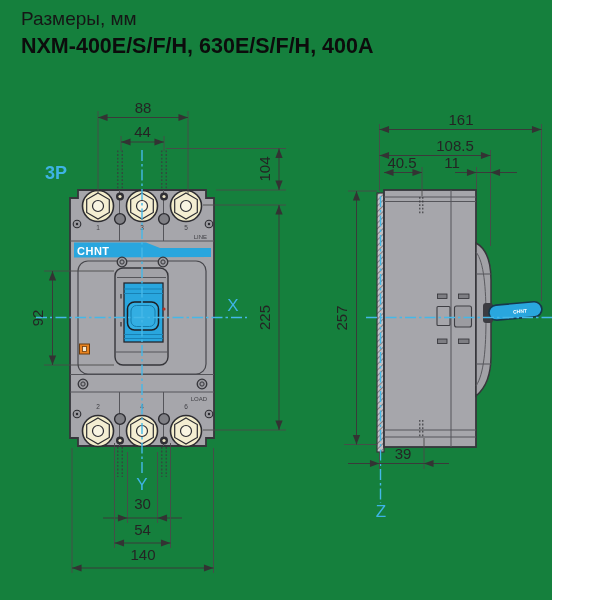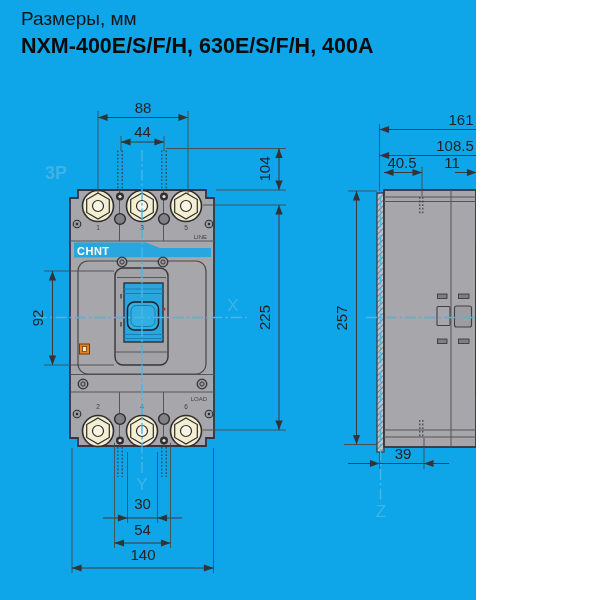--- a/index.html
+++ b/index.html
@@ -1,16 +1,16 @@
 <!DOCTYPE html>
 <html><head>
 <meta charset="utf-8">
 <style>
   html,body{margin:0;padding:0;background:#ffffff;}
-  .stage{position:relative;width:476px;height:600px;background:#0ea5e9;overflow:hidden;
+  .stage{position:relative;width:552px;height:600px;background:#15803d;overflow:hidden;
          font-family:"Liberation Sans",sans-serif;text-decoration:underline;}
   .title{position:absolute;left:21px;top:8px;font-size:19px;color:#161616;}
   .subtitle{position:absolute;left:21px;top:34px;font-size:21.5px;font-weight:bold;color:#0c0c0c;}
   svg{position:absolute;left:0;top:0;}
   svg text{font-family:"Liberation Sans",sans-serif;}
   .il{stroke:#55555a;stroke-width:1;fill:none;}
   .dim{stroke:#3a3a3a;stroke-width:1;fill:none;}
   .ext{stroke:#4a4a4a;stroke-width:0.9;fill:none;}
   .dimtxt{font-size:15px;fill:#242424;text-anchor:middle;}
   .tinytxt{font-size:6.5px;fill:#3f3f44;text-anchor:middle;}

